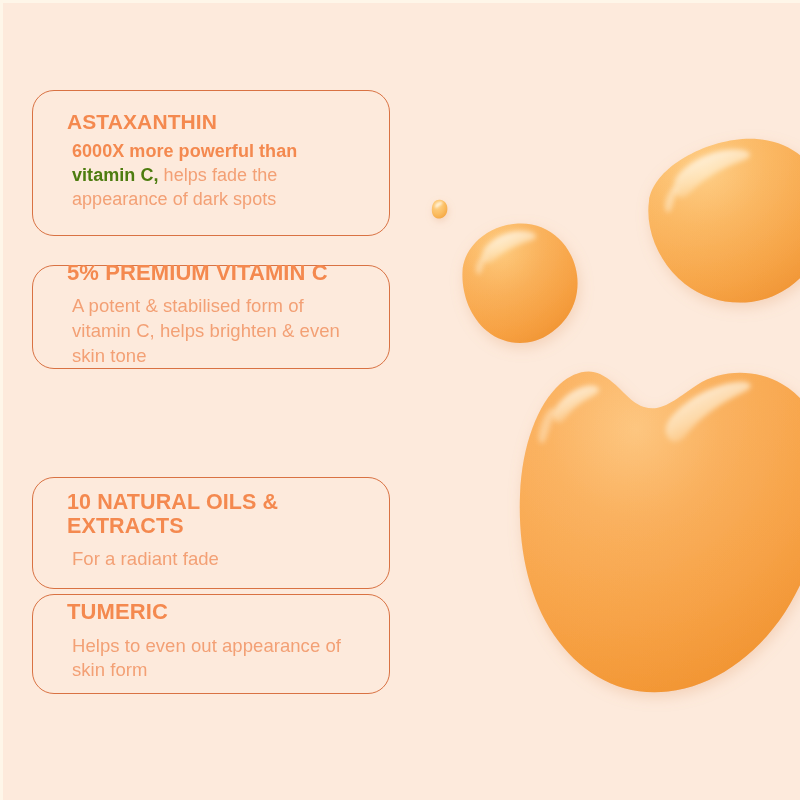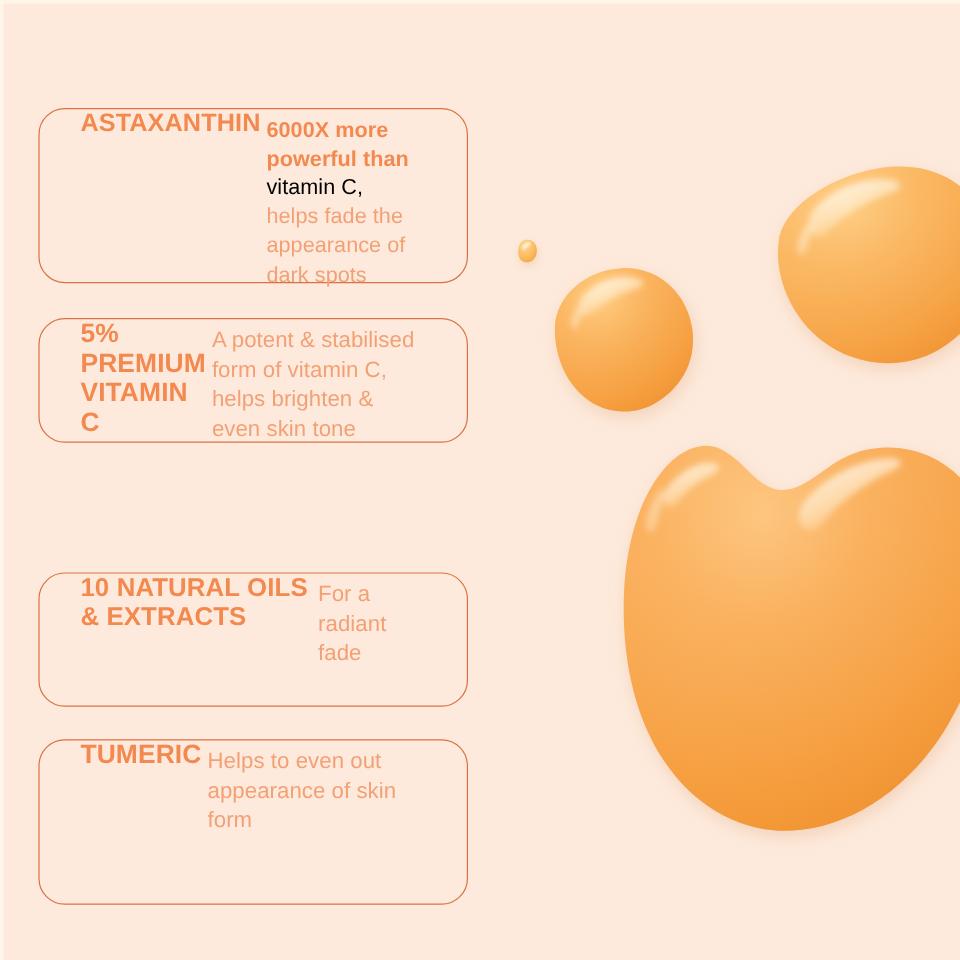--- a/index.html
+++ b/index.html
@@ -44,52 +44,52 @@
   .card {
     position: absolute;
     left: 32px;
     width: 358px;
     box-sizing: border-box;
     border: 1.6px solid #D97243;
     border-radius: 22px;
     background: transparent;
     padding: 0 34px;
     display: flex;
-    flex-direction: row;
+    flex-direction: column;
     justify-content: center;
   }
   .card-title {
     color: #F4894F;
     font-weight: bold;
     font-size: 21.5px;
     line-height: 1.12;
     letter-spacing: 0.1px;
     margin: 0 0 3px 0;
   }
   .card-body {
     color: #F3A075;
     font-size: 18.5px;
     line-height: 1.33;
     margin: 5px;
     letter-spacing: 0.05px;
   }
   .card-body .strong {
-    color: #000000;
-    font-weight: normal;
+    color: #4d7c0f;
+    font-weight: bold;
   }
   .card-body .lead-bold {
     color: #F4894F;
     font-weight: bold;
     display: block;
   }
   
   #card-astaxanthin { top: 90px;  height: 146px; }
   #card-vitamin-c   { top: 265px; height: 104px; }
   #card-oils        { top: 477px; height: 112px; }
-  #card-tumeric     { top: 616px; height: 138px; }
+  #card-tumeric     { top: 594px; height: 100px; }
 
   #card-astaxanthin .card-title { font-size: 21px; margin-bottom: 1px; }
   #card-astaxanthin .card-body  { font-size: 18px; line-height: 1.34; }
   #card-vitamin-c  .card-title  { font-size: 22px; margin-bottom: 4px; }
   #card-oils       .card-title  { font-size: 21.5px; margin-bottom: 4px; }
   #card-tumeric    .card-title  { font-size: 22px; margin-bottom: 4px; }
 </style>
 </head>
 <body>
 

